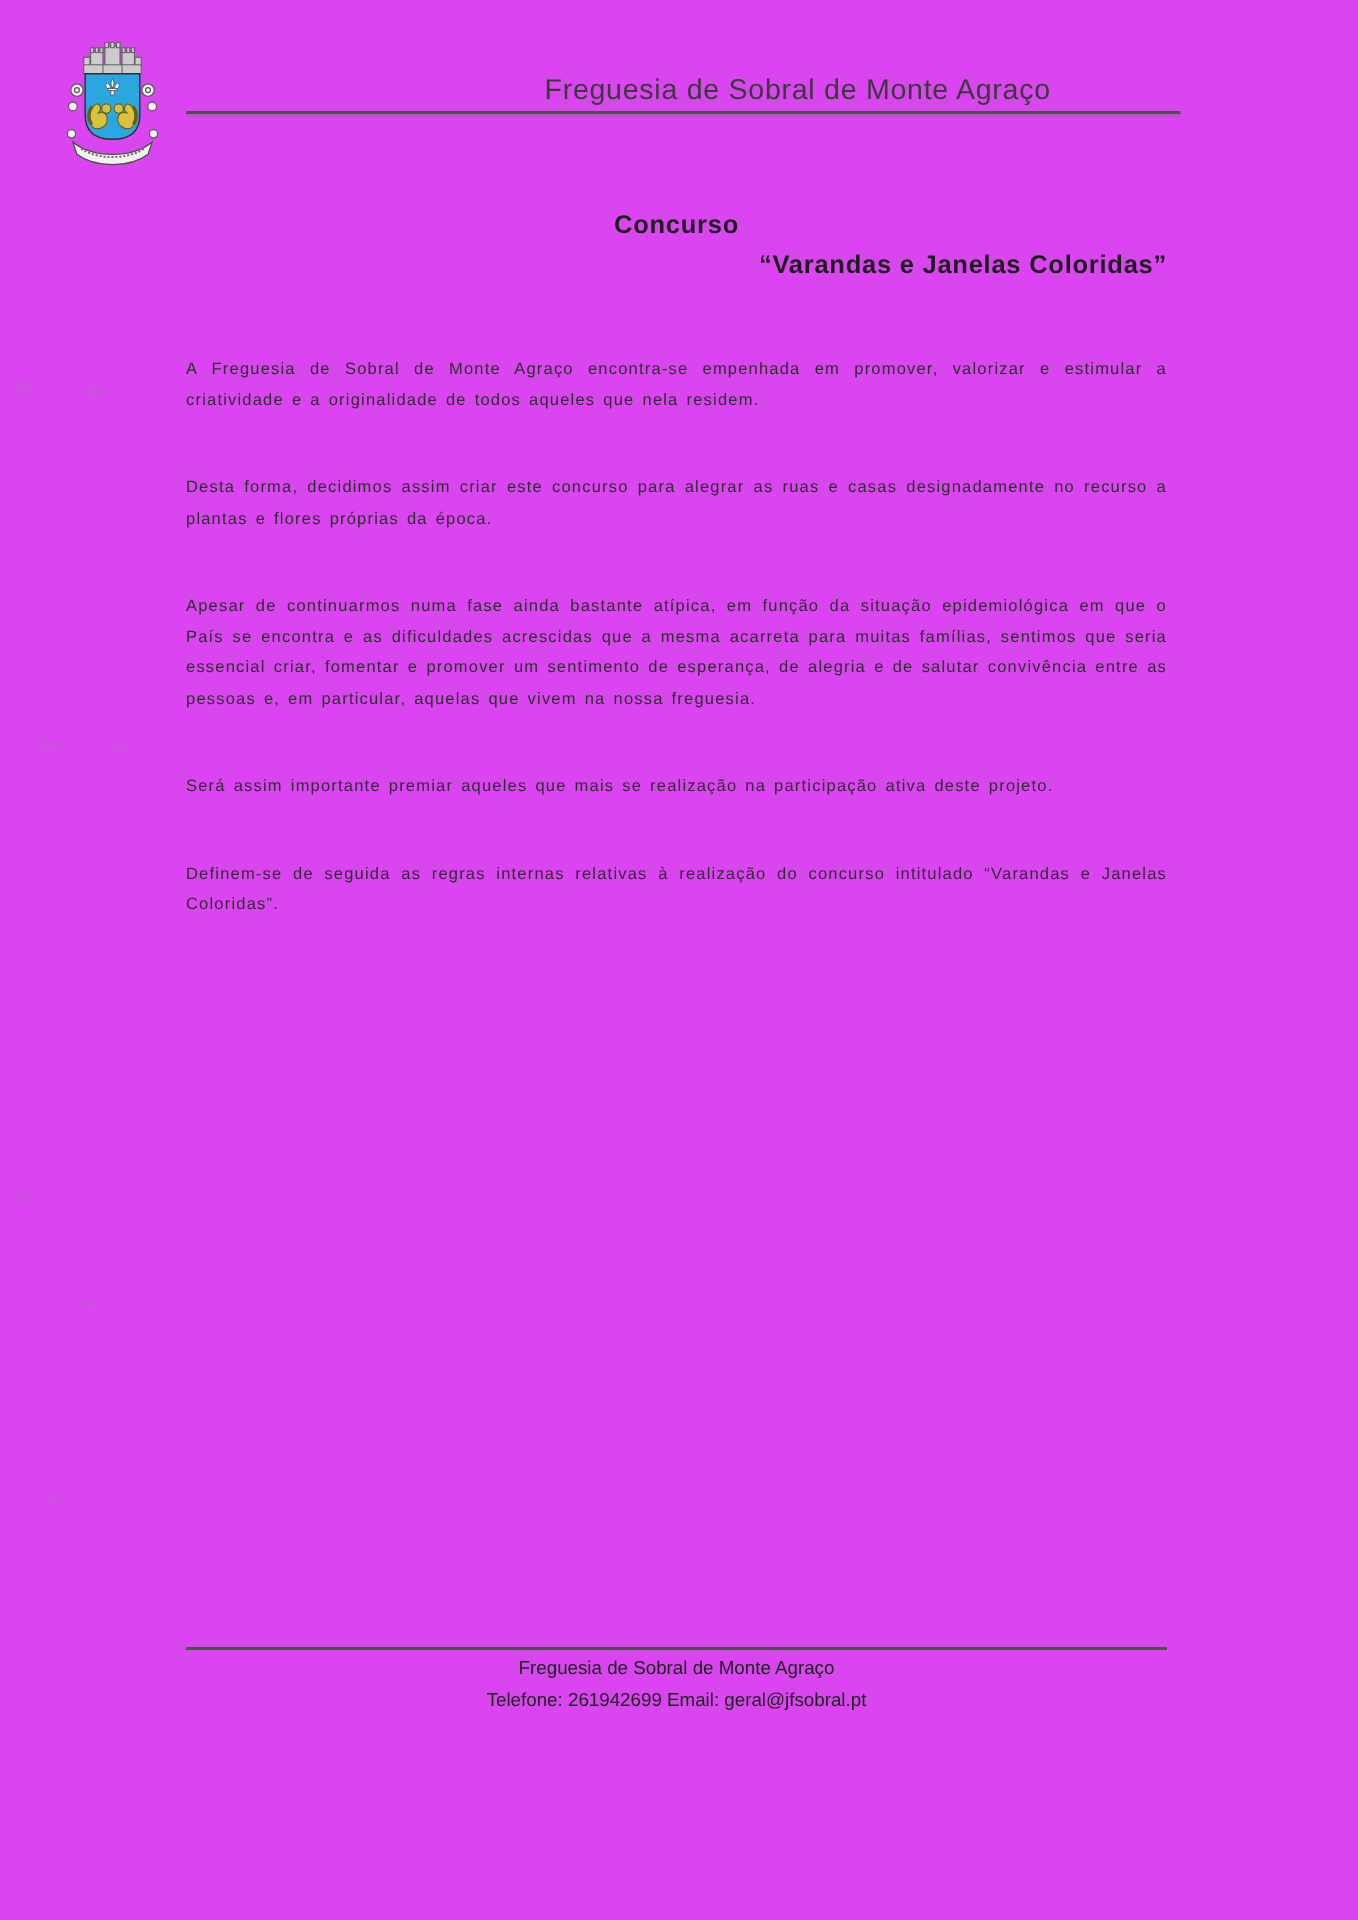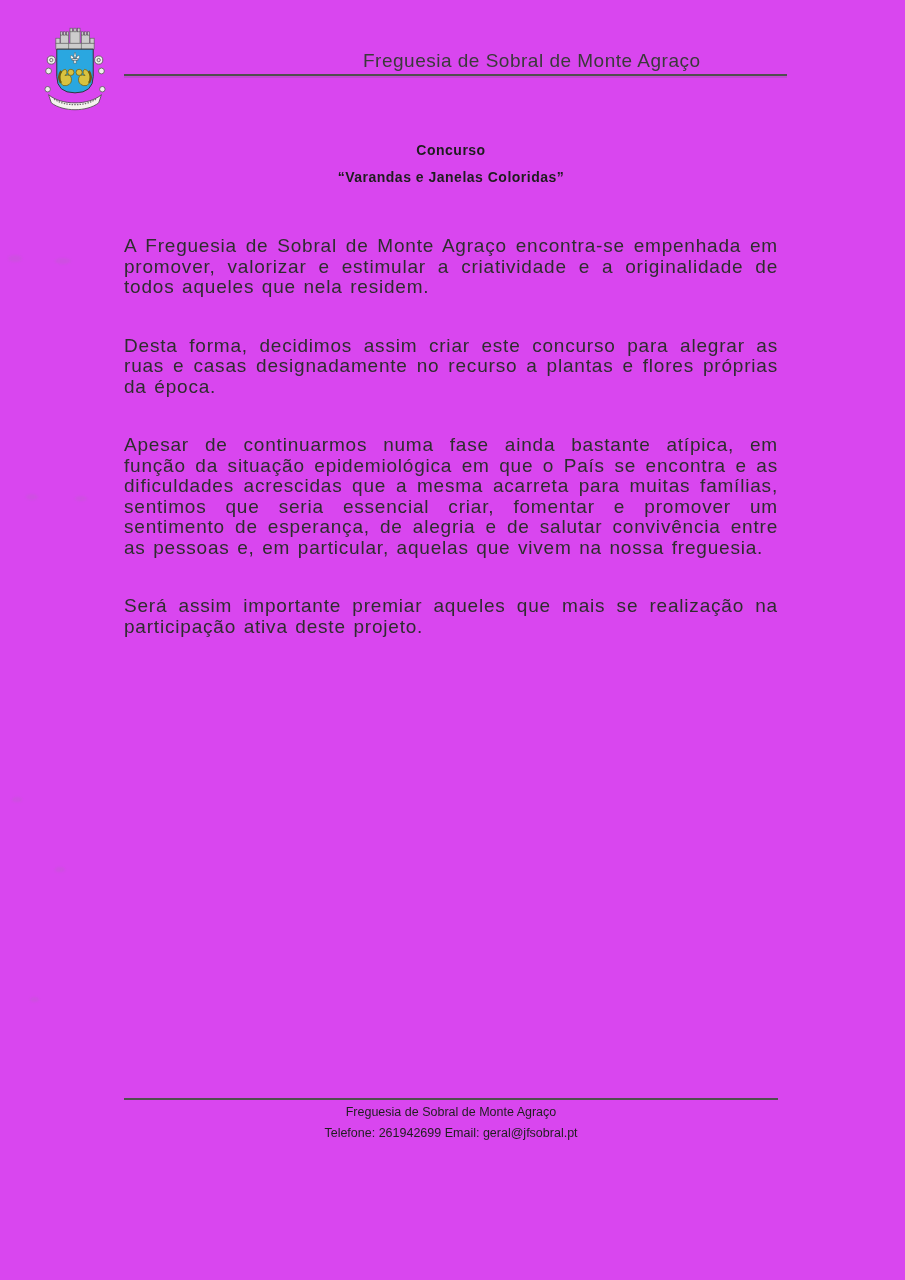--- a/index.html
+++ b/index.html
@@ -44,31 +44,31 @@
 
   
   .content {
     position: absolute;
     left: 124px;
     top: 140px;
     width: 654px;
   }
   .doc-title, .doc-quote-title, .doc-section-heading {
     text-align: center;
-    font-size: 14px;
+    font-size: 17px;
     font-weight: bold;
     line-height: 20px;
     letter-spacing: 0.5px;
     color: #1d1d1d;
   }
-  .doc-quote-title { margin-top: 7px; }
+  .doc-quote-title { margin-top: 7px; text-align: right; }
   .doc-section-heading { margin-top: 35px; }
   .paragraphs { margin-top: 49px; }
   .paragraphs p {
-    font-size: 19px;
+    font-size: 11px;
     line-height: 20.5px;
     letter-spacing: 0.8px;
     word-spacing: 1.5px;
     text-align: justify;
     color: #2e2e2e;
     margin-bottom: 38px;
   }
 
   
   .footer-rule {
@@ -174,20 +174,21 @@
 
   <div class="content">
     <div class="doc-title">Concurso</div>
     <div class="doc-quote-title">“Varandas e Janelas Coloridas”</div>
 
     <div class="paragraphs">
       <p>A Freguesia de Sobral de Monte Agraço encontra-se empenhada em promover, valorizar e estimular a criatividade e a originalidade de todos aqueles que nela residem.</p>
       <p>Desta forma, decidimos assim criar este concurso para alegrar as ruas e casas designadamente no recurso a plantas e flores próprias da época.</p>
       <p>Apesar de continuarmos numa fase ainda bastante atípica, em função da situação epidemiológica em que o País se encontra e as dificuldades acrescidas que a mesma acarreta para muitas famílias, sentimos que seria essencial criar, fomentar e promover um sentimento de esperança, de alegria e de salutar convivência entre as pessoas e, em particular, aquelas que vivem na nossa freguesia.</p>
       <p>Será assim importante premiar aqueles que mais se realização na participação ativa deste projeto.</p>
+      <p>Definem-se de seguida as regras internas relativas à realização do concurso intitulado “Varandas e Janelas Coloridas”.</p>
     </div>
   </div>
 
   <div class="footer-rule"></div>
   <div class="footer">
     <div>Freguesia de Sobral de Monte Agraço</div>
     <div>Telefone: 261942699 Email: geral@jfsobral.pt</div>
   </div>
 
   <div class="artifact a1"></div>

